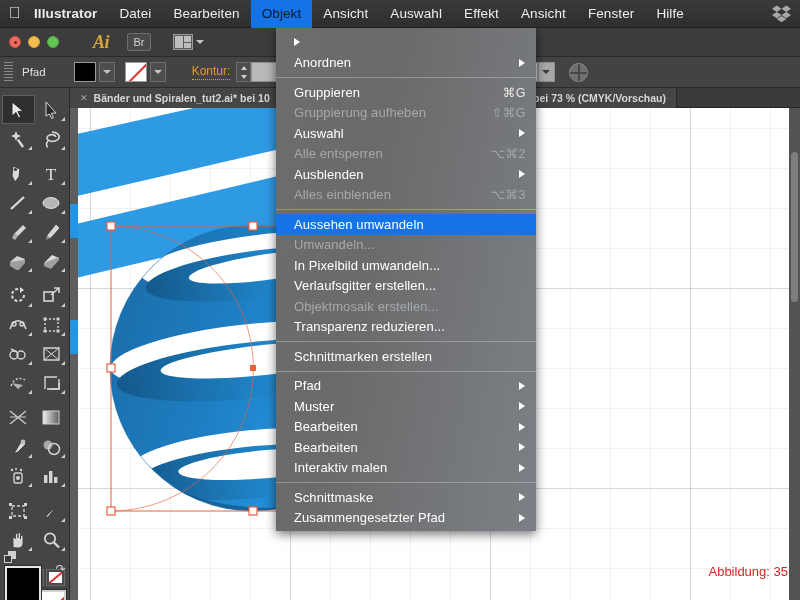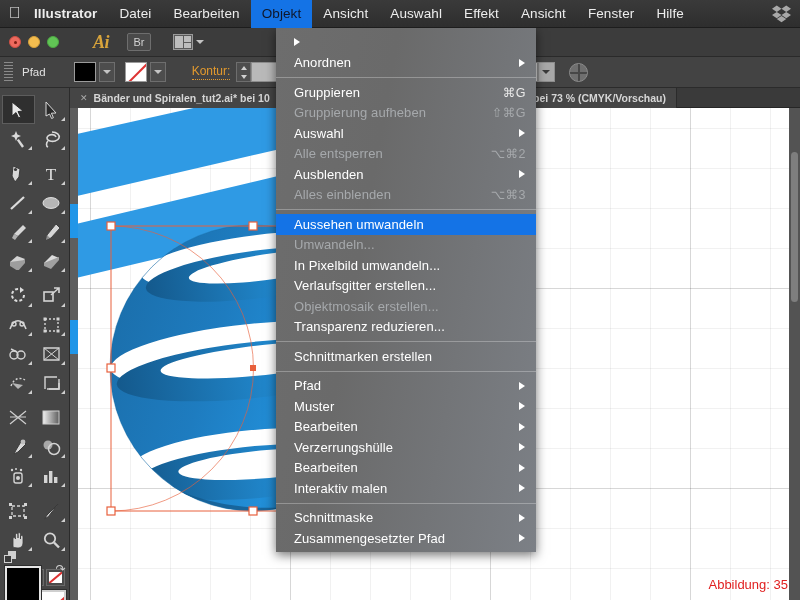--- a/index.html
+++ b/index.html
@@ -164,21 +164,21 @@
   }
   #artwork{ position:absolute; left:0; top:0; width:722px; height:492px;}
   .scroll-v{ position:absolute; right:0; top:0; width:11px; height:492px; background:#535353;}
   .scroll-v .thumb{ position:absolute; left:2px; top:44px; width:7px; height:150px;
     background:#7e7e7e; border-radius:4px;}
   .scroll-left-marks{ position:absolute; left:0; top:0; width:9px; height:492px; background:#5e5e5e;}
   .blue-tab{ position:absolute; left:0; width:9px; height:34px; background:#2196e8;}
 
   
   #caption{
-    position:absolute; right:12px; bottom:8px; z-index:30;
+    position:absolute; right:12px; bottom:21px; z-index:30;
     font-size:13px; color:#e02020; font-family:"Liberation Sans",sans-serif;
   }
 
   
   #menupanel{
     position:absolute; left:276px; top:28px; width:260px;
     background:linear-gradient(100deg,#6d6d6d 0%,#6a6a6a 35%,#7c8086 100%);
     background-color:#6e7276;
     box-shadow:0 3px 10px rgba(0,0,0,.55);
     z-index:55; padding:4px 0 3px 0;
@@ -708,24 +708,20 @@
   </div>
   <div class="mi">
     <span class="lbl">Muster</span>
     <span class="tri"></span>
   </div>
   <div class="mi">
     <span class="lbl">Bearbeiten</span>
     <span class="tri"></span>
   </div>
   <div class="mi">
-    <span class="lbl">Verzerrungshülle</span>
-    <span class="tri"></span>
-  </div>
-  <div class="mi">
     <span class="lbl">Bearbeiten</span>
     <span class="tri"></span>
   </div>
   <div class="mi">
     <span class="lbl">Interaktiv malen</span>
     <span class="tri"></span>
   </div>
 
   <div class="msep"></div>
 

